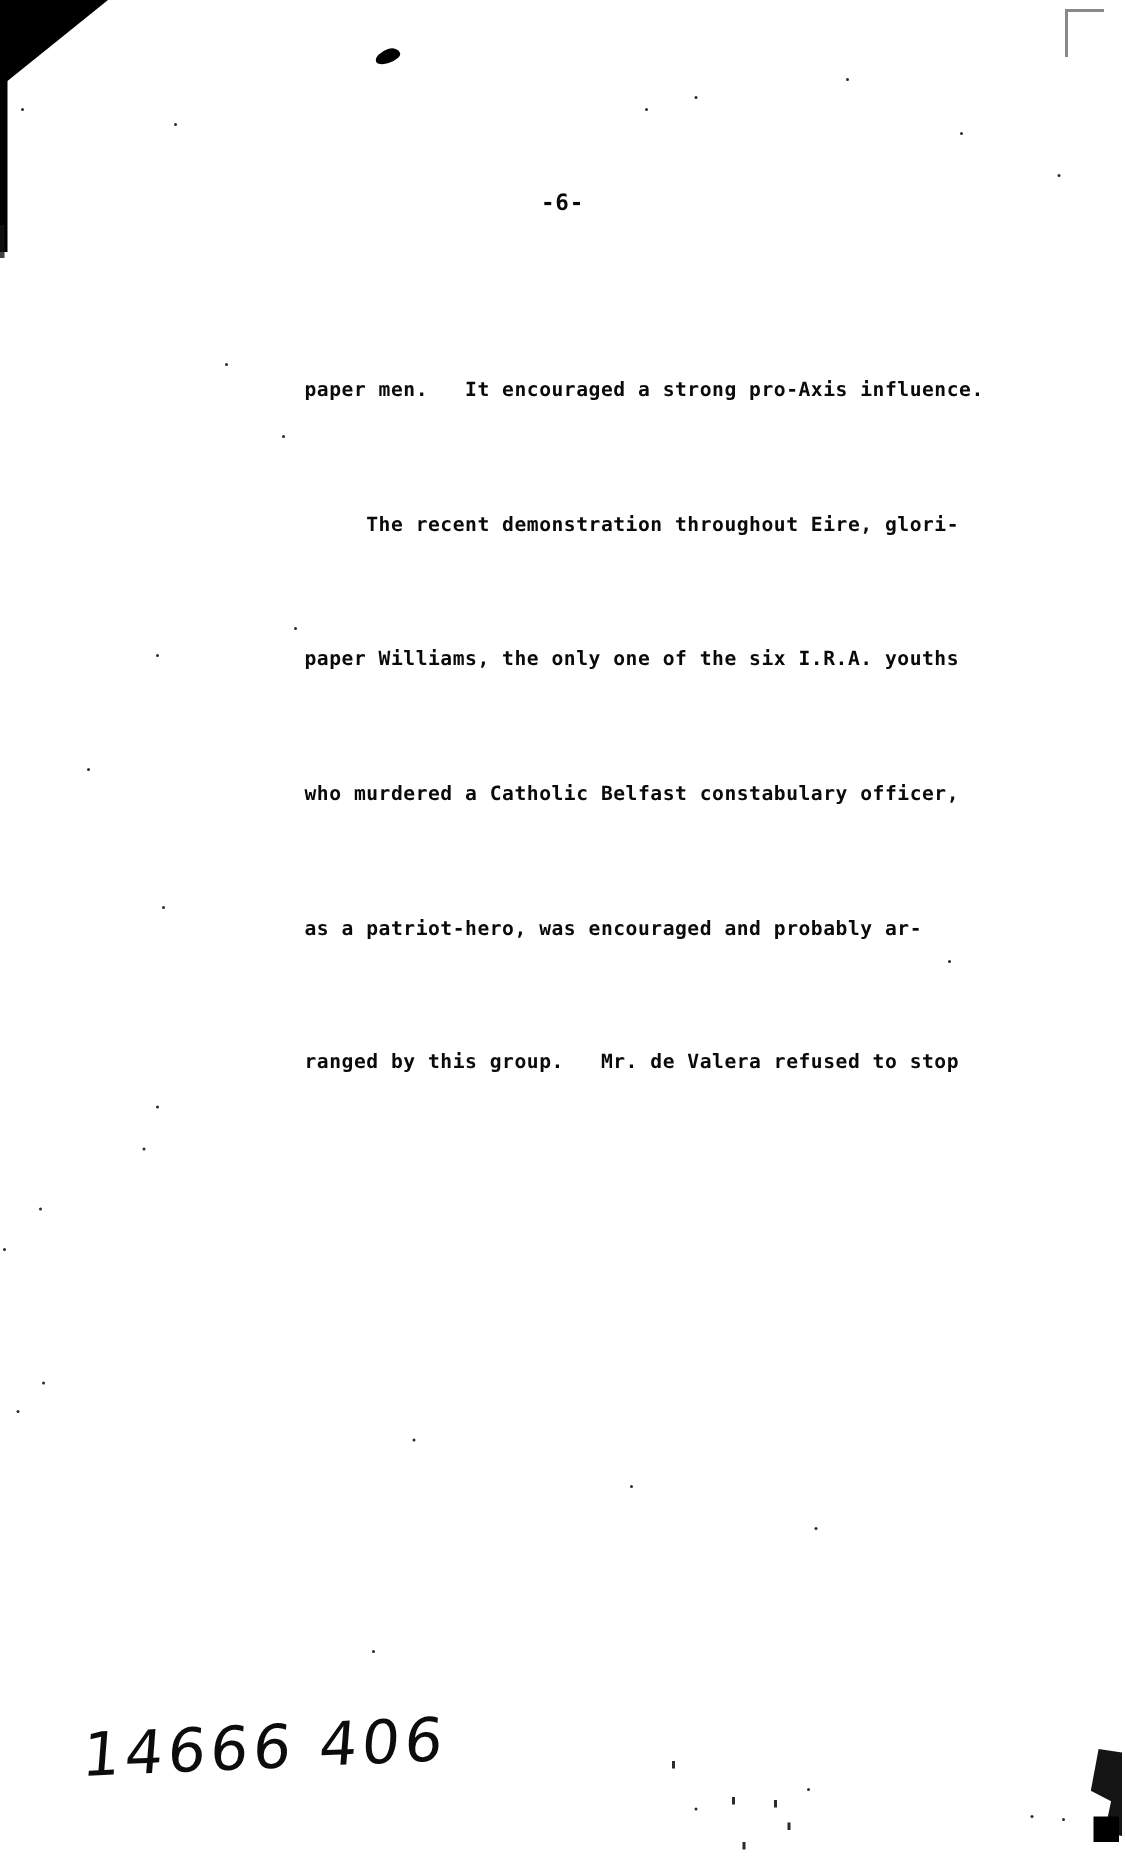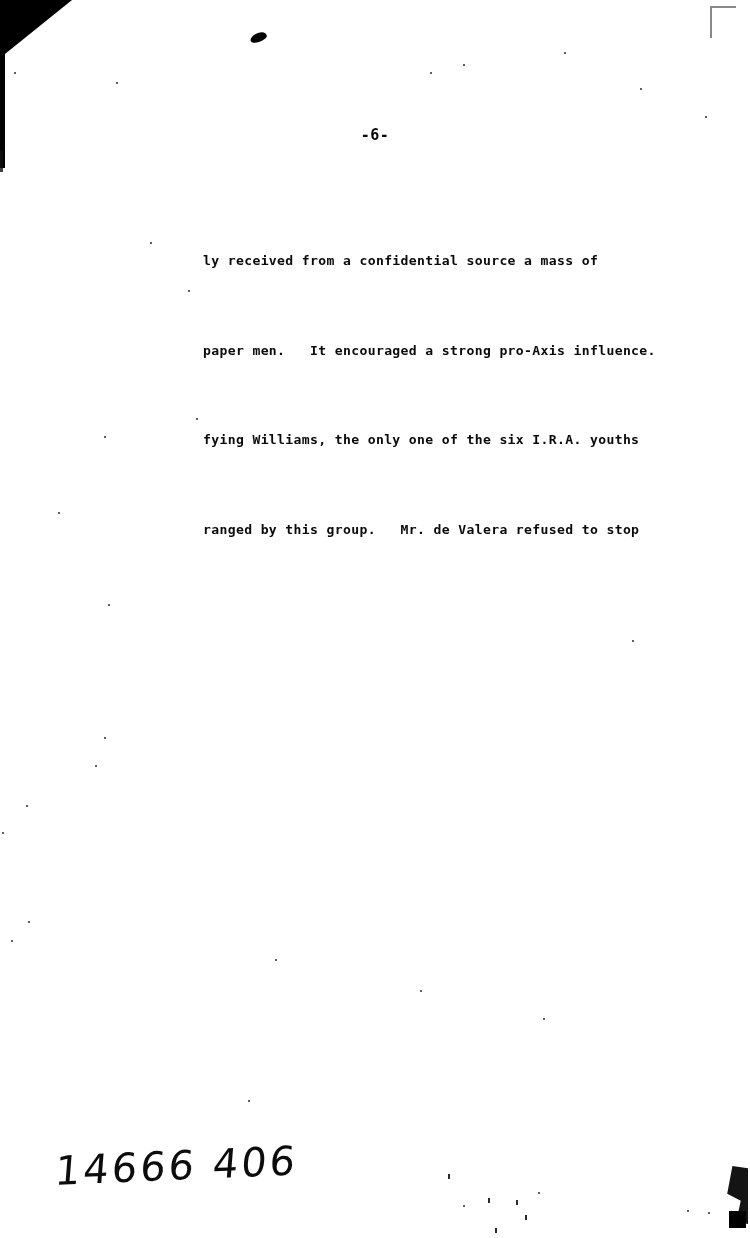--- a/index.html
+++ b/index.html
@@ -161,23 +161,25 @@
   <div class="speck tall" style="left:525px; top:1215px;"></div>
   <div class="speck tall" style="left:495px; top:1228px;"></div>
   <div class="speck" style="left:463px; top:1205px;"></div>
   <div class="speck" style="left:538px; top:1192px;"></div>
   <div class="speck" style="left:687px; top:1210px;"></div>
   <div class="speck" style="left:708px; top:1212px;"></div>
 
   <div class="page-number">-6-</div>
 
   <div class="typed-body">
-    <div class="typed-line">ly received from a confidential source a mass of</div>
     <div class="typed-line">paper men.   It encouraged a strong pro-Axis influence.</div>
-    <div class="typed-line">fying Williams, the only one of the six I.R.A. youths</div>
+    <div class="typed-line">     The recent demonstration throughout Eire, glori-</div>
+    <div class="typed-line">paper Williams, the only one of the six I.R.A. youths</div>
+    <div class="typed-line">who murdered a Catholic Belfast constabulary officer,</div>
+    <div class="typed-line">as a patriot-hero, was encouraged and probably ar-</div>
     <div class="typed-line">ranged by this group.   Mr. de Valera refused to stop</div>
     
     
     
 
     
 
     
 
     

